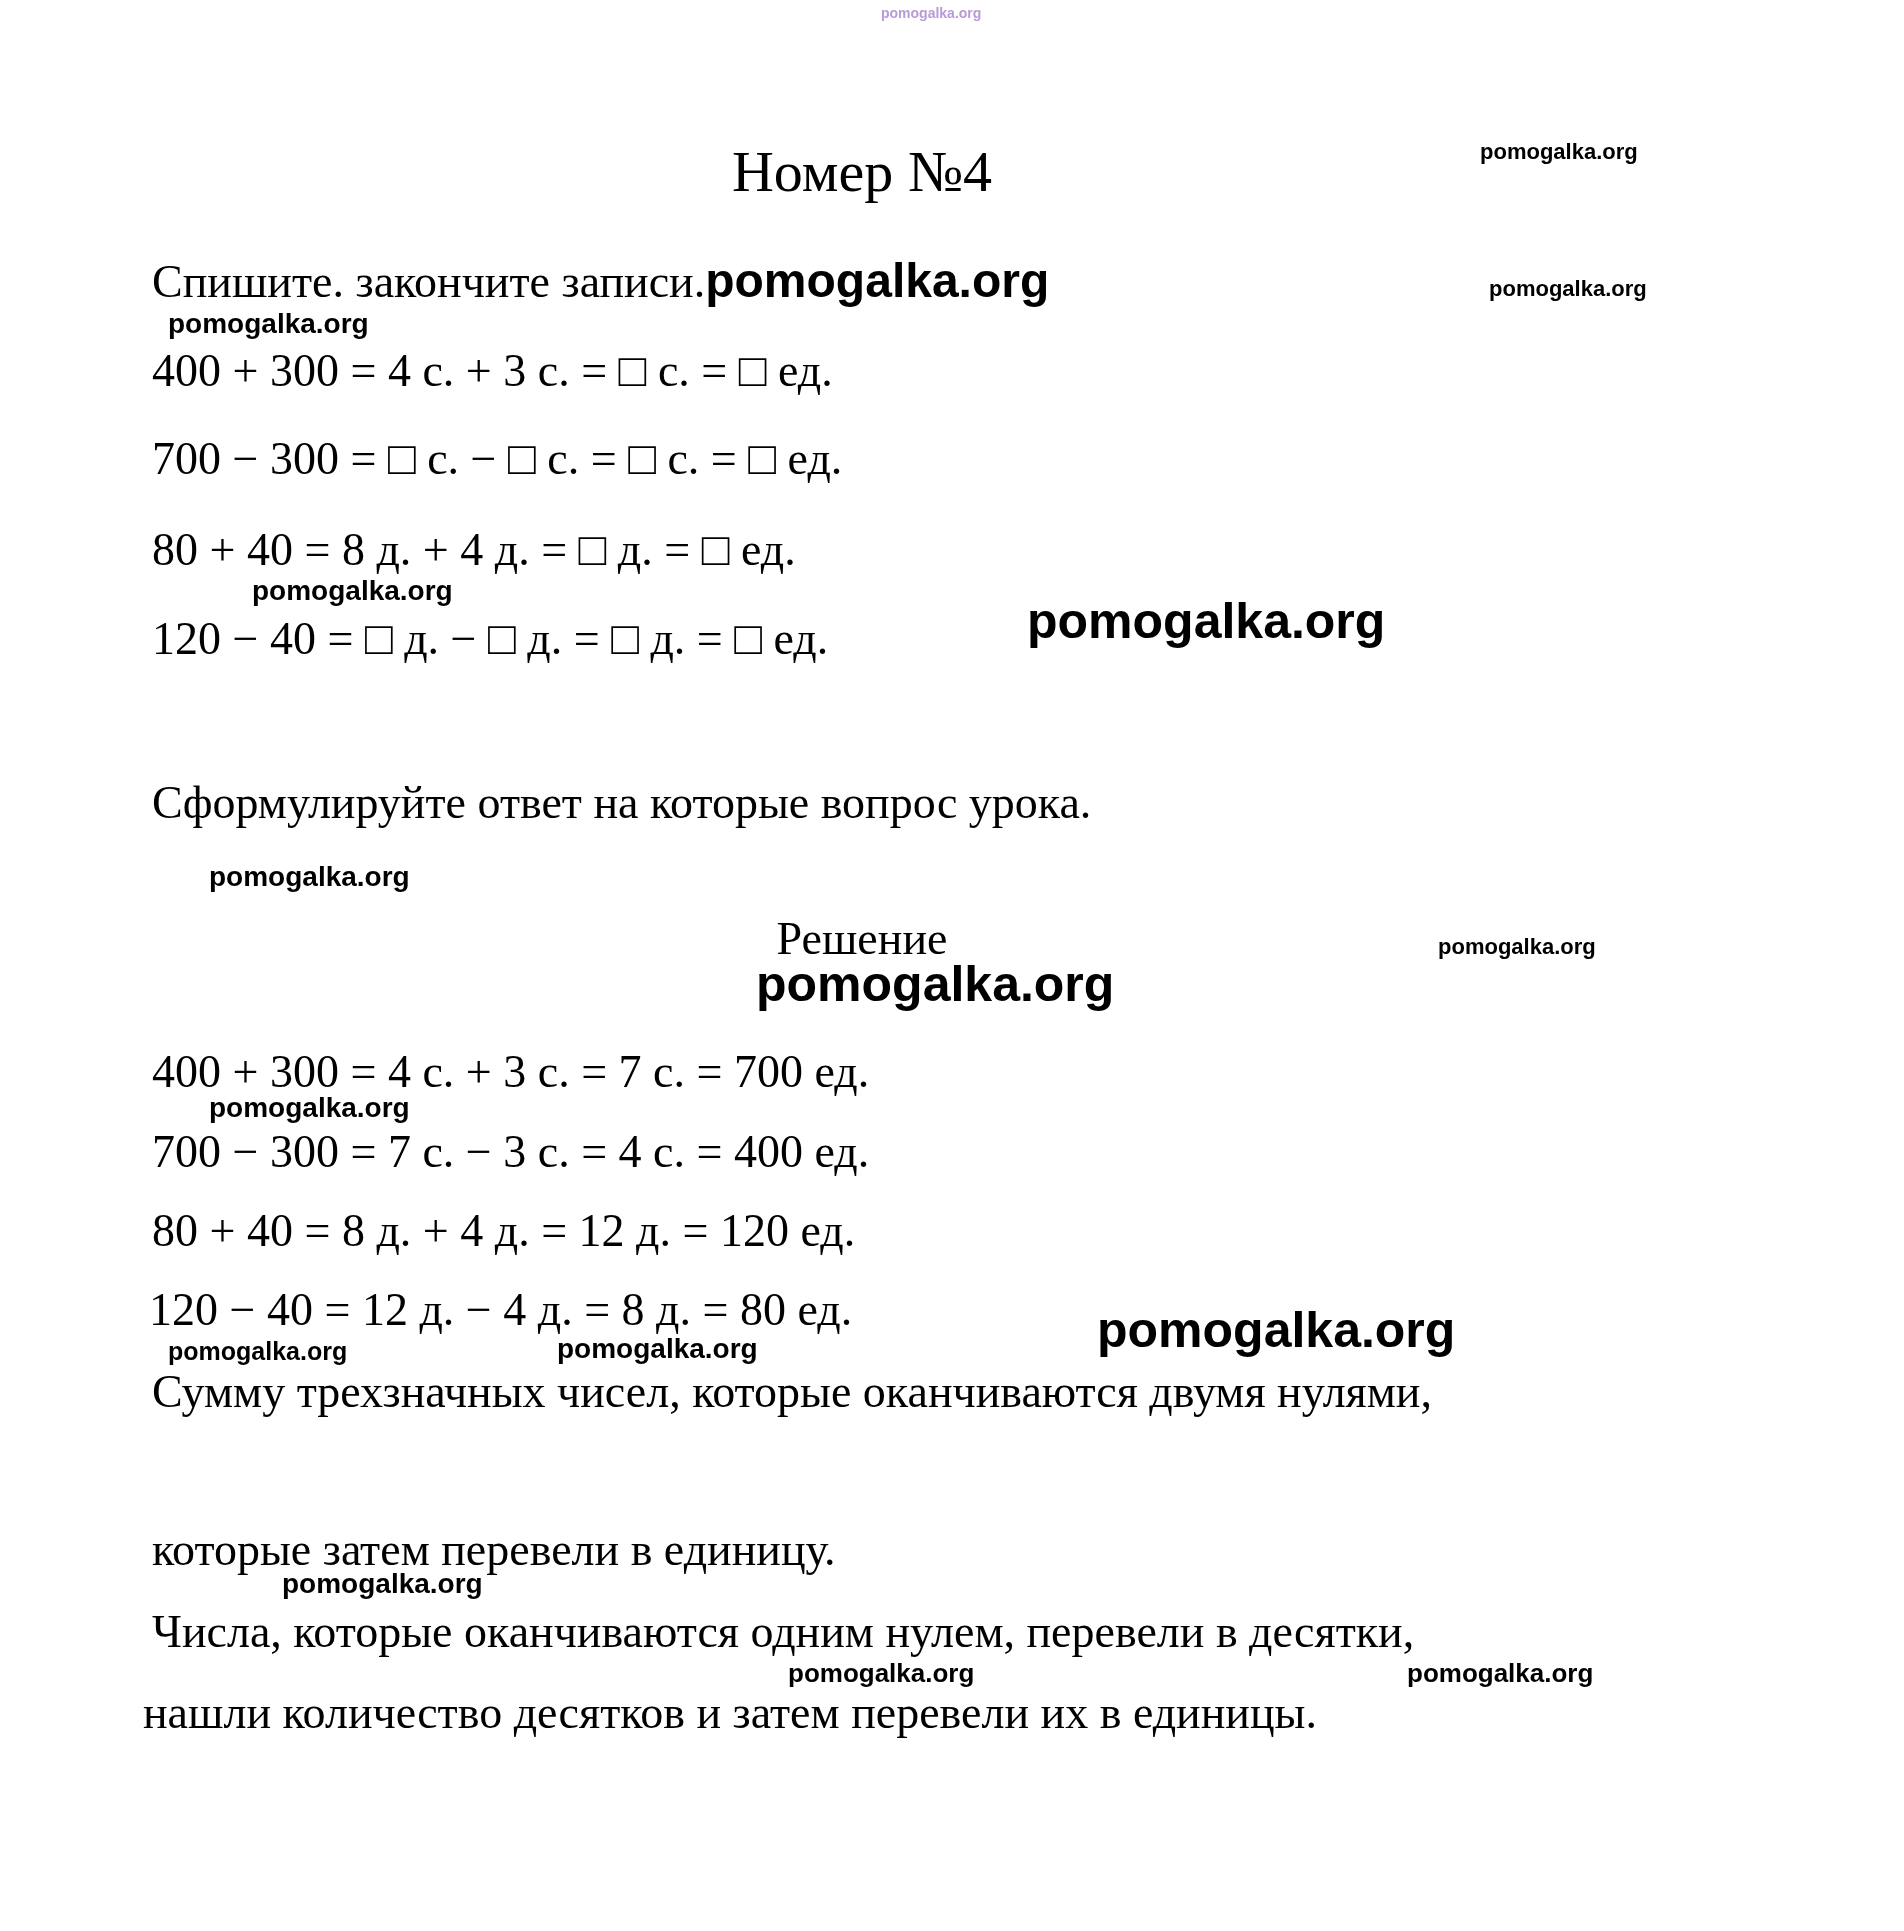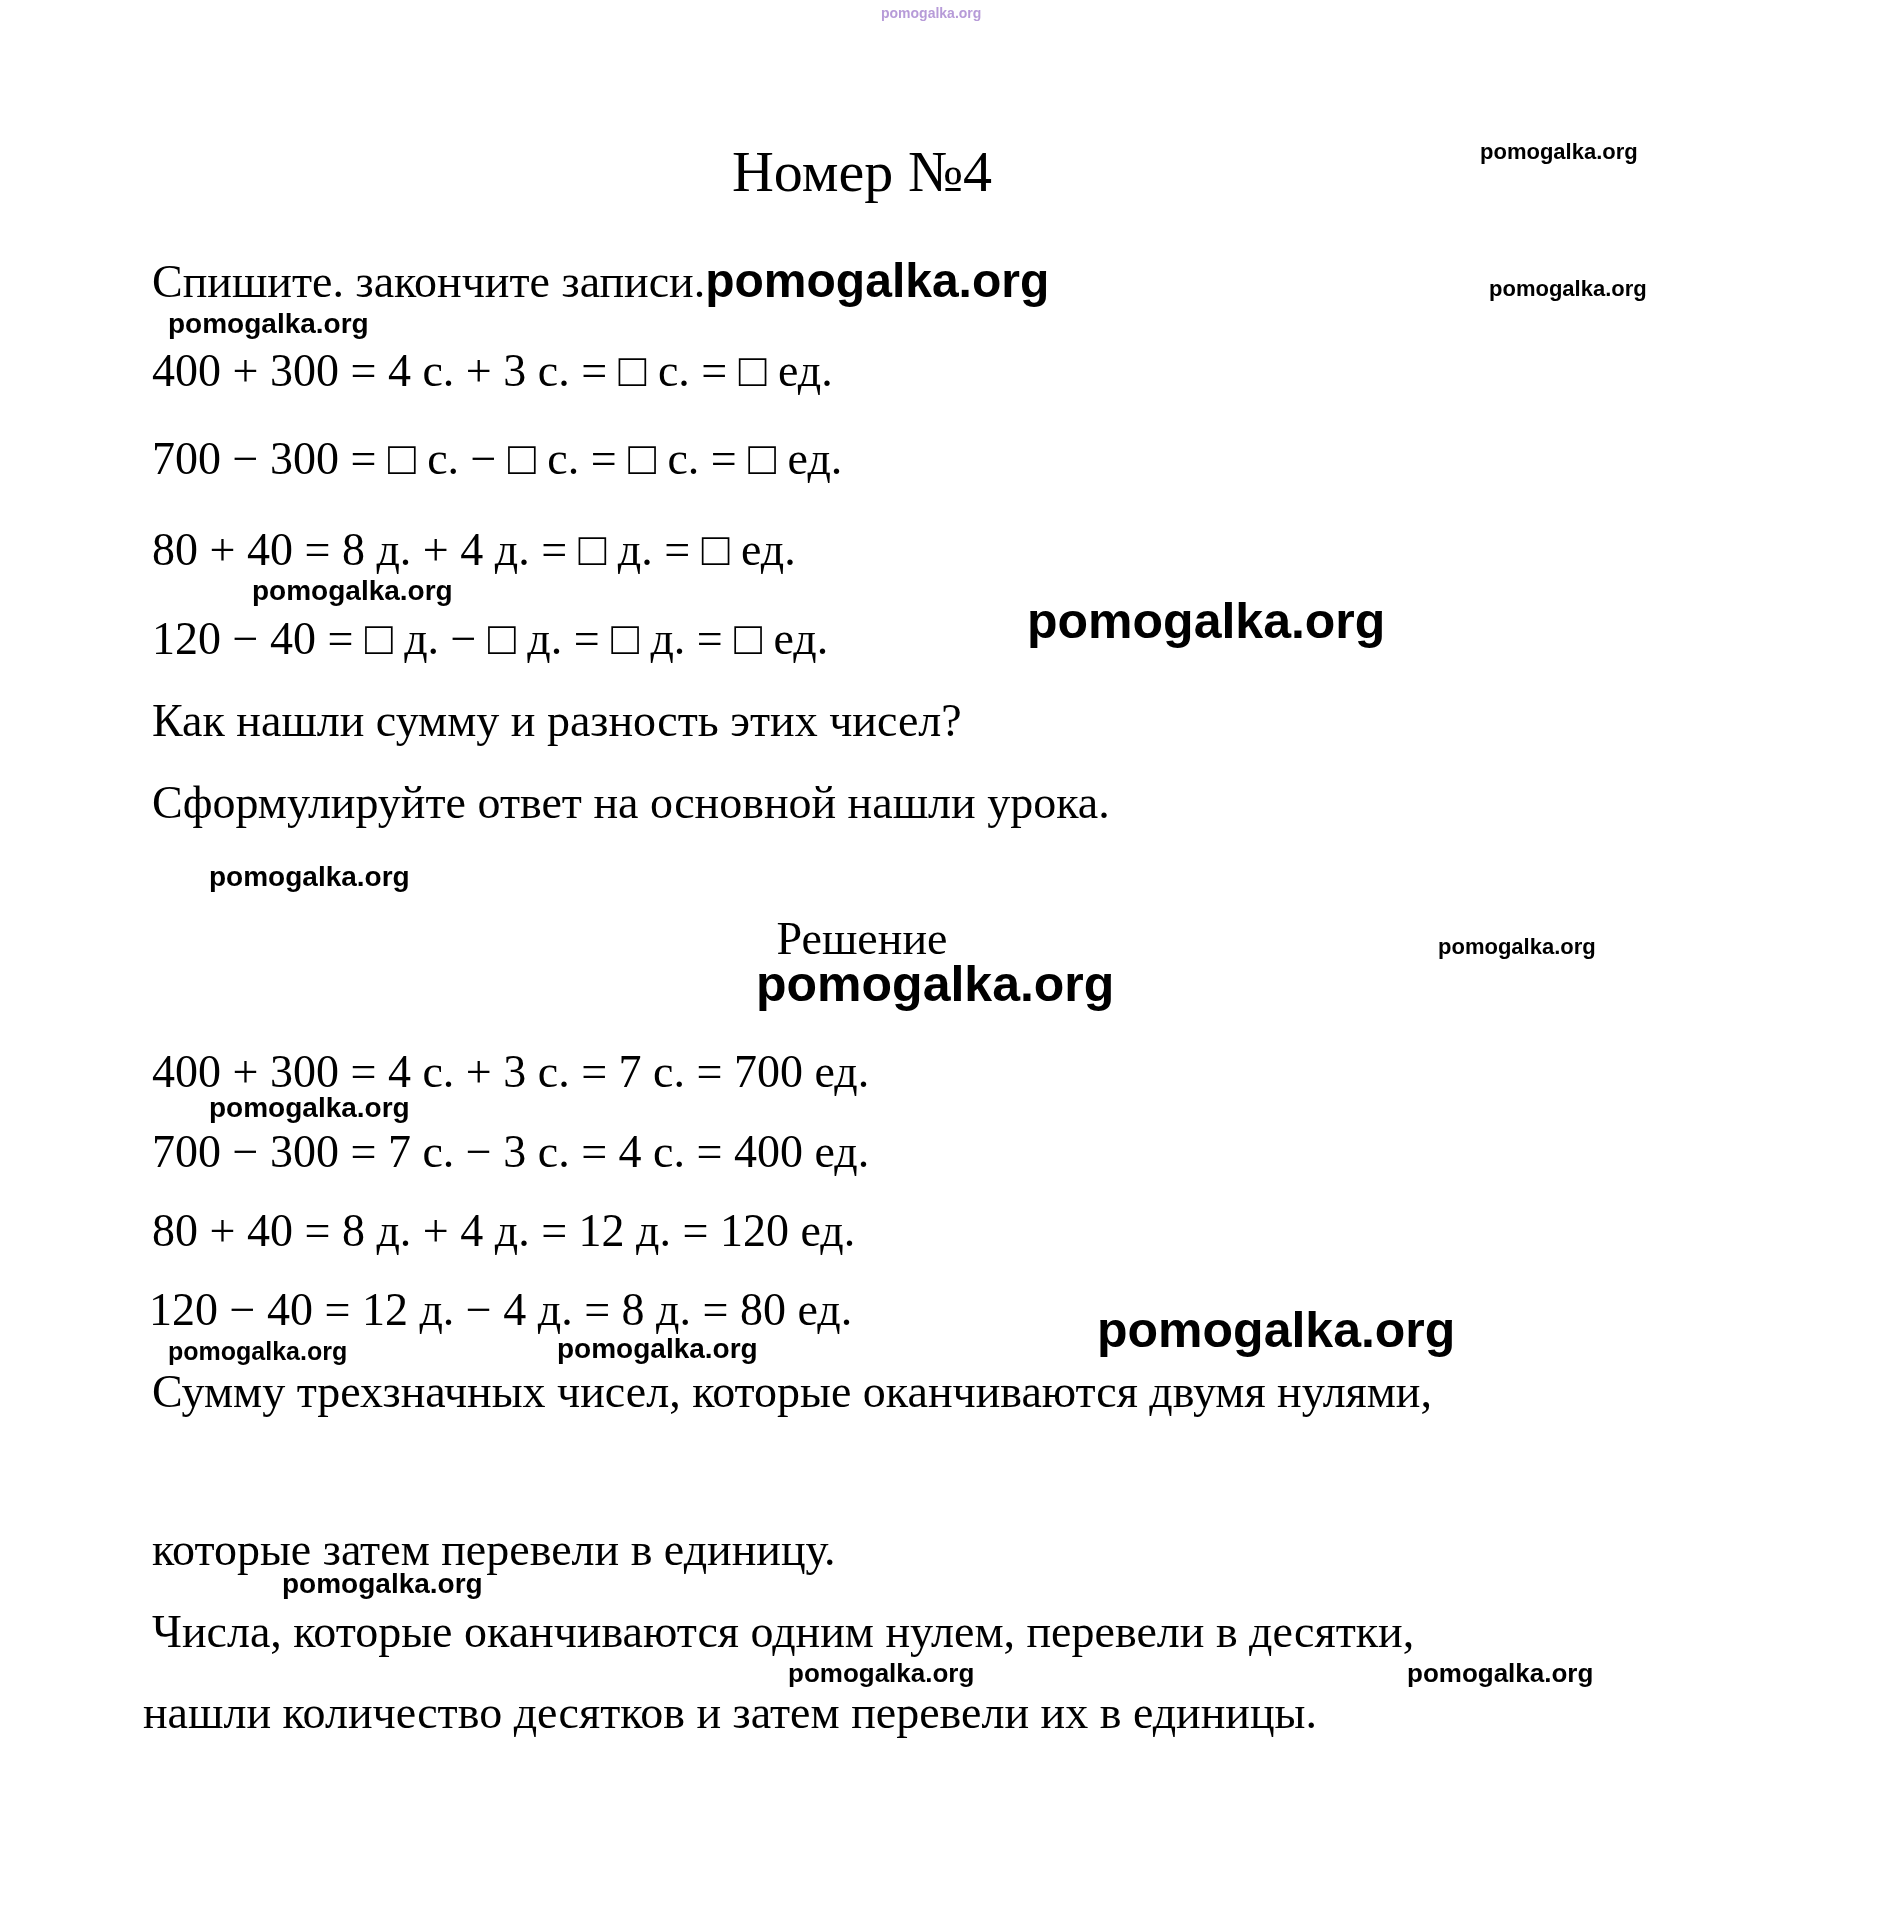--- a/index.html
+++ b/index.html
@@ -65,22 +65,21 @@
 
   <div class="line" style="left:152px; top:253px;">
     <span>Спишите. закончите записи.</span><span class="wm-inline">pomogalka.org</span>
   </div>
 
   <div class="line" style="left:152px; top:345px;">400 + 300 = 4 с. + 3 с. = □ с. = □ ед.</div>
   <div class="line" style="left:152px; top:433px;">700 − 300 = □ с. − □ с. = □ с. = □ ед.</div>
   <div class="line" style="left:152px; top:524px;">80 + 40 = 8 д. + 4 д. = □ д. = □ ед.</div>
   <div class="line" style="left:152px; top:613px;">120 − 40 = □ д. − □ д. = □ д. = □ ед.</div>
 
-  <div class="line" style="left:152px; top:695px;">Как нашли сумму и разность этих чисел?</div>
-  <div class="line" style="left:152px; top:777px;">Сформулируйте ответ на основной нашли урока.</div>
+  <div class="line" style="left:152px; top:777px;">Сформулируйте ответ на которые вопрос урока.</div>
 
   <div class="line centered" style="top:913px;">Решение</div>
 
   <div class="line" style="left:152px; top:1046px;">400 + 300 = 4 с. + 3 с. = 7 с. = 700 ед.</div>
   <div class="line" style="left:152px; top:1126px;">700 − 300 = 7 с. − 3 с. = 4 с. = 400 ед.</div>
   <div class="line" style="left:152px; top:1205px;">80 + 40 = 8 д. + 4 д. = 12 д. = 120 ед.</div>
   <div class="line" style="left:149px; top:1284px;">120 − 40 = 12 д. − 4 д. = 8 д. = 80 ед.</div>
 
   <div class="line" style="left:152px; top:1366px;">Сумму трехзначных чисел, которые оканчиваются двумя нулями,</div>
   <div class="line" style="left:152px; top:1524px;">которые затем перевели в единицу.</div>

